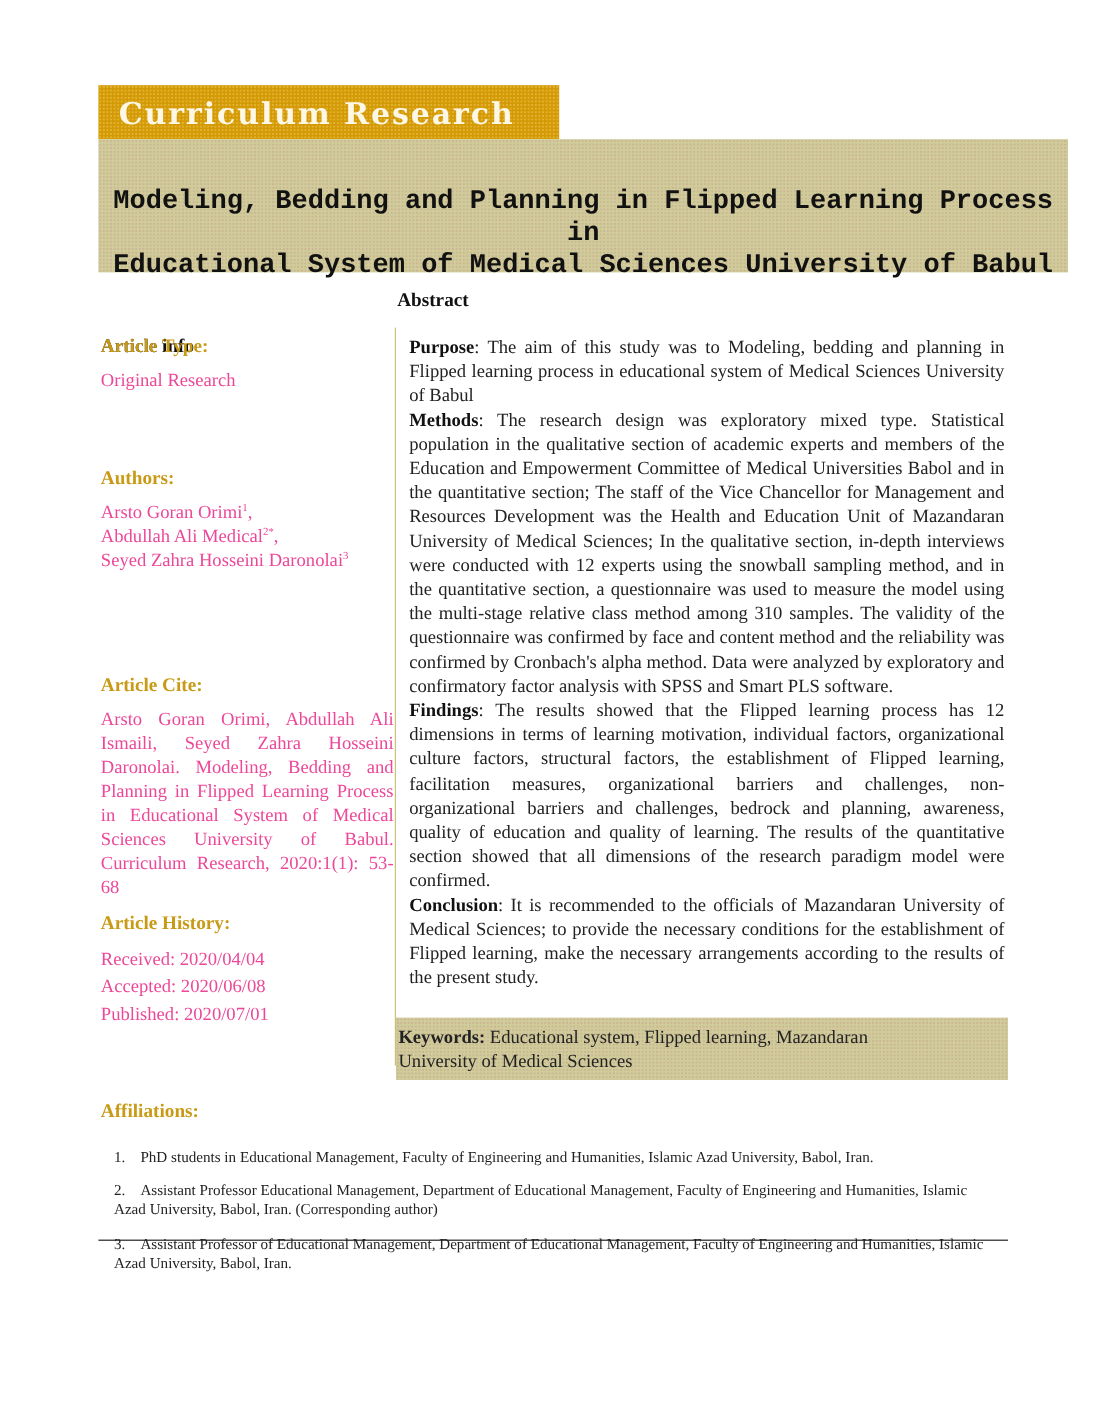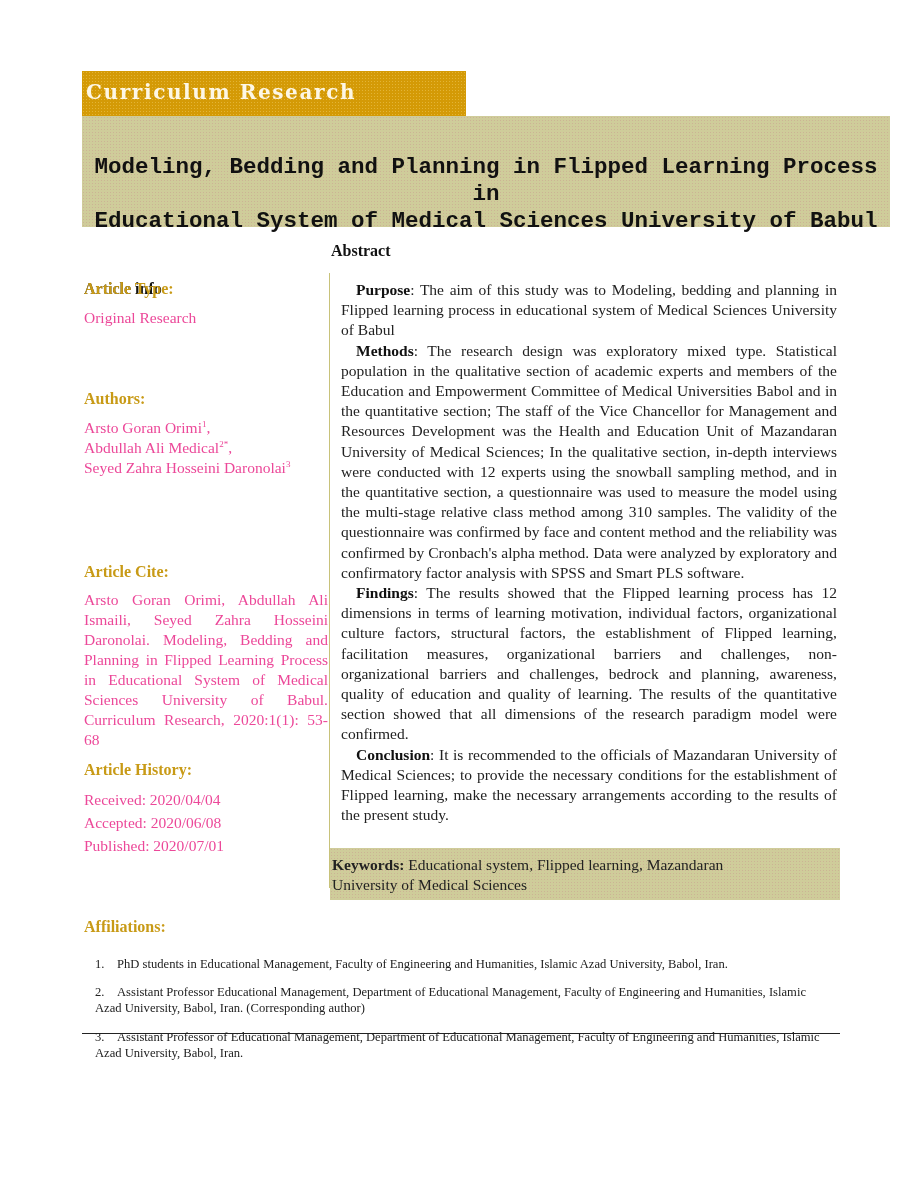--- a/index.html
+++ b/index.html
@@ -3,42 +3,42 @@
 <meta charset="utf-8">
 <style>
   html, body { margin: 0; padding: 0; background: #ffffff; }
   body { width: 918px; height: 1188px; position: relative; overflow: hidden;
          font-family: "Liberation Serif", "DejaVu Serif", serif; color: #1a1a1a; }
   .abs { position: absolute; }
 
   .journal-bar { left: 82px; top: 71px; width: 384px; height: 45px; background: #d49a06;
     background-image: radial-gradient(rgba(255,230,140,0.35) 0.6px, transparent 0.8px);
     background-size: 3px 3px; }
-  .journal-name { position: absolute; left: 4px; top: 9px; font-family: "DejaVu Serif", serif;
-    font-weight: bold; font-size: 20px; letter-spacing: 1.6px; color: #fdf7e6; }
+  .journal-name { position: absolute; left: 17px; top: 9px; font-family: "DejaVu Serif", serif;
+    font-weight: bold; font-size: 25px; letter-spacing: 1.6px; color: #fdf7e6; }
 
   .issue { right: 78px; top: 74px; text-align: right; font-weight: normal; font-size: 16.5px; line-height: 20px; color: #7f1d1d; margin-top: 43px; }
 
   .title-band { left: 82px; top: 116px; width: 808px; height: 111px; background: #cfcc9a;
     background-image: radial-gradient(rgba(200,150,140,0.45) 0.6px, transparent 0.9px);
     background-size: 3px 3px; font-family: Liberation Mono, monospace; }
   .title { position: absolute; left: 0; right: 0; top: 38px; text-align: center; font-weight: bold;
     font-size: 22.5px; line-height: 27px; color: #111; }
 
   .sec-head { font-weight: bold; font-size: 16px; color: #111; }
   .gold-head { font-weight: bold; font-size: 16px; color: #c89a16; }
   .info-text { font-size: 15.5px; line-height: 20px; color: #ec4899; font-family: Liberation Serif, serif; }
   .justify { text-align: justify; text-align-last: left; }
 
   .divider-v { left: 329px; top: 273px; width: 0; height: 615px; border-left: 1px solid #c8c27a; }
 
   .abstract { left: 341px; top: 280px; width: 496px; font-size: 15.5px; line-height: 20.2px;
     text-align: justify; color: #222; }
   .abstract p { margin: 0; }
-  .abstract b { color: #111; margin-left: 15px; }
+  .abstract b { color: #111; }
 
   .keywords { left: 330px; top: 848px; width: 510px; height: 52px; background: #cfcc9a;
     background-image: radial-gradient(rgba(200,150,140,0.45) 0.6px, transparent 0.9px);
     background-size: 3px 3px; }
   .keywords-text { position: absolute; left: 2px; top: 7px; right: 60px; font-size: 15.5px; line-height: 20px; color: #222; }
 
   .affil-list { left: 95px; top: 944px; width: 745px; font-size: 12.6px; line-height: 16.2px; color: #222; }
   .affil-list p { margin: 12px; }
   .num { display: inline-block; width: 22px; }
   .rule { left: 82px; top: 1033px; width: 758px; height: 0; border-top: 1.5px solid #222; }

